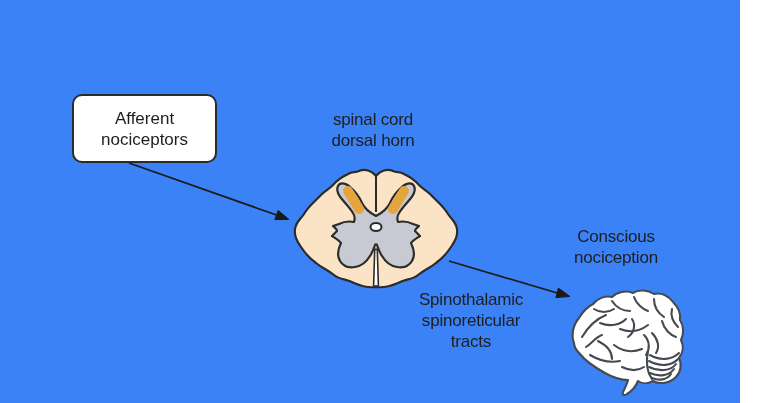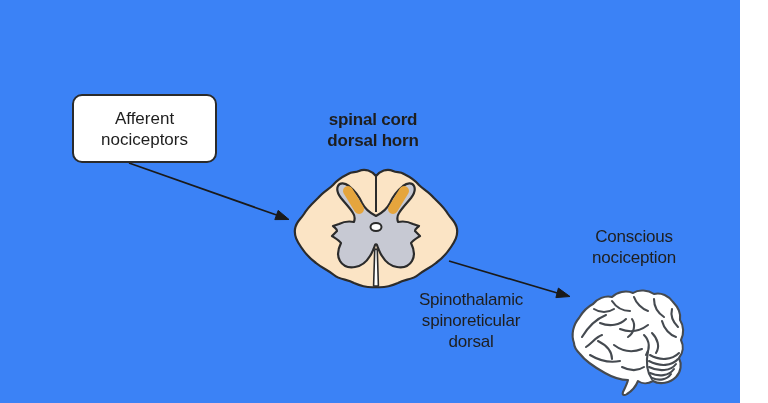--- a/index.html
+++ b/index.html
@@ -33,29 +33,29 @@
     </g>
     <g style="stroke:var(--arrow); fill:var(--arrow);">
       <line x1="449" y1="261" x2="559" y2="293.5" stroke-width="1.7"></line>
       <polygon points="570,296.5 555.9,297.6 558.4,288.1" stroke-width="1"></polygon>
     </g>
   </svg>
 
   <div class="node-box">Afferent
 nociceptors</div>
 
-  <div class="label" style="left:293px; top:109px; width:160px;font-weight:bold;">spinal cord
+  <div class="label" style="left:293px; top:109px; width:160px;">spinal cord
 dorsal horn</div>
 
 
   <div class="label" style="left:386px; top:289px; width:170px;">Spinothalamic
 spinoreticular
-dorsal</div>
+tracts</div>
 
-  <div class="label" style="left:554px; top:226px; width:160px;">Conscious
+  <div class="label" style="left:536px; top:226px; width:160px;">Conscious
 nociception</div>
 
   <svg class="overlay" style="left:286px; top:164px;" width="180" height="130" viewBox="0 0 180 130">
 
     <path style="fill:var(--cord-fill); stroke:var(--outline);" stroke-width="2.2" stroke-linejoin="round" d="M 90 12
          C 94 7 101 4 107 7 C 111 9 114 7 118 10 C 124 13 129 16 133 21
          C 137 25 143 28 148 34 C 153 39 158 43 162 50 C 166 56 170 58 171 65
          C 172 72 169 77 165 83 C 161 89 157 94 150 99 C 144 104 138 106 132 111
          C 126 116 119 115 112 119 C 105 122 97 124 90 123
          C 83 124 75 122 68 119 C 61 115 54 116 48 111 C 42 106 36 104 30 99

